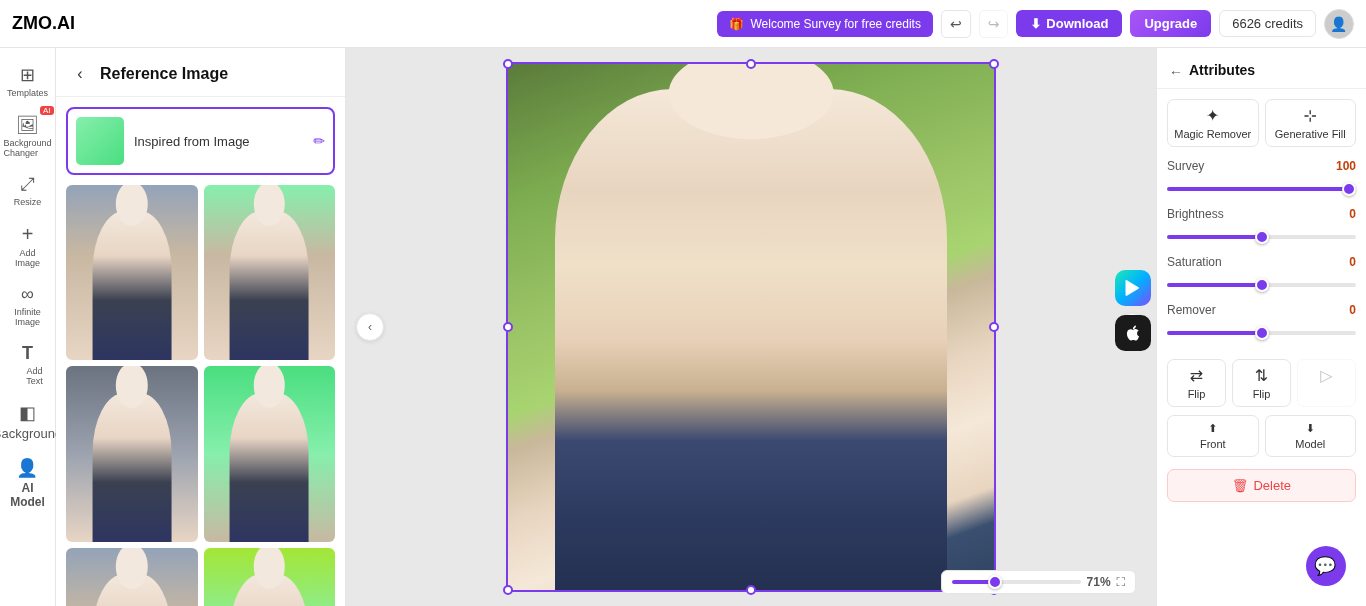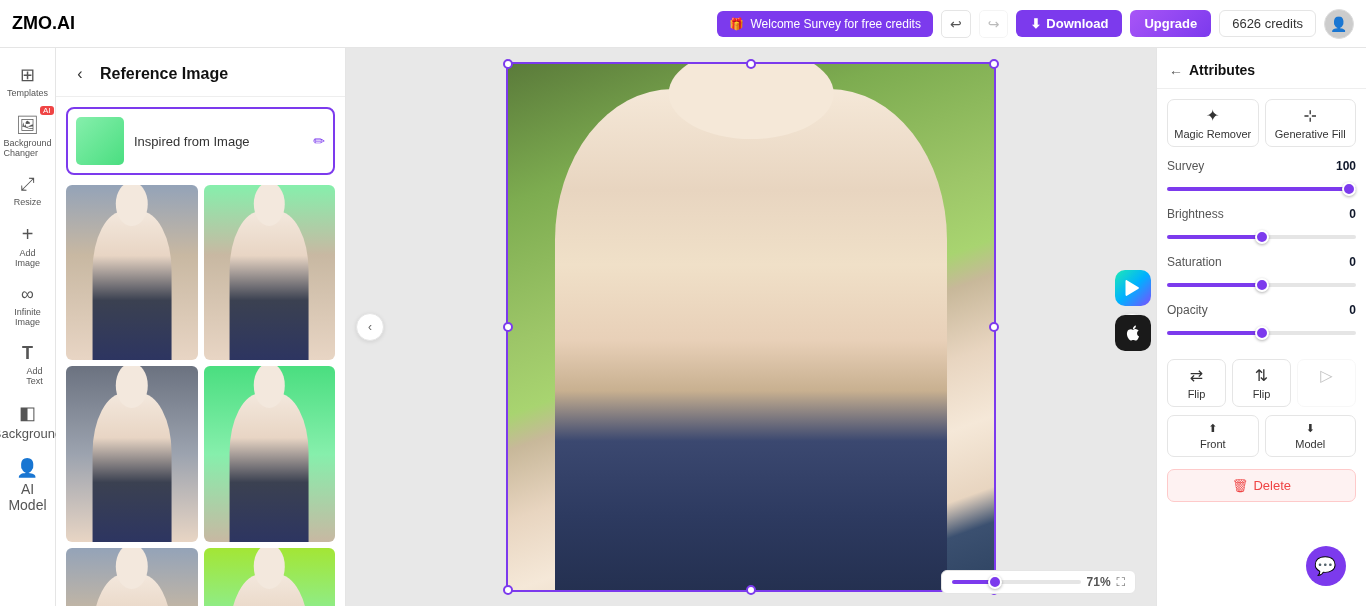--- a/index.html
+++ b/index.html
@@ -457,21 +457,21 @@
       justify-content: space-between;
       align-items: center;
       margin-bottom: 4px;
     }
     .attr-label {
       font-size: 12px;
       color: #555;
     }
     .attr-value {
       font-size: 12px;
-      color: #0f172a;
+      color: #c2410c;
       font-weight: 600;
     }
 
     .flip-row {
       display: flex;
       gap: 6px;
       padding: 4px 10px;
     }
     .flip-btn {
       flex: 1;
@@ -662,21 +662,21 @@
     <div class="sidebar-item">
       <span class="icon" style="font-size:18px;font-weight:bold;">T</span>
       <span style="font-size:9px;margin-left:14px;">Add Text</span>
     </div>
     <div class="sidebar-item">
       <span class="icon">◧</span>
       <span style="font-size:13px;">Background</span>
     </div>
     <div class="sidebar-item">
       <span class="icon">👤</span>
-      <span style="font-size:14px;">AI Model</span>
+      <span style="font-size:12px;font-weight:bold;">AI Model</span>
     </div>
   </div>
 
   <div class="panel">
     <div class="panel-header">
       <button class="panel-back-btn">‹</button>
       <span class="panel-title">Reference Image</span>
     </div>
     <div class="panel-content">
 
@@ -785,21 +785,21 @@
       <div class="attr-row">
         <div class="attr-label-row">
           <span class="attr-label">Saturation</span>
           <span class="attr-value">0</span>
         </div>
         <input type="range" id="saturation-slider" min="-100" max="100" value="0" style="width: 100%; accent-color: rgb(124, 58, 237); background: linear-gradient(to right, rgb(124, 58, 237) 0%, rgb(124, 58, 237) 50%, rgb(229, 229, 229) 50%);">
       </div>
 
       <div class="attr-row">
         <div class="attr-label-row">
-          <span class="attr-label">Opacity</span>
+          <span class="attr-label">Remover</span>
           <span class="attr-value">0</span>
         </div>
         <input type="range" id="contrast-slider" min="-100" max="100" value="0" style="width: 100%; accent-color: rgb(124, 58, 237); background: linear-gradient(to right, rgb(124, 58, 237) 0%, rgb(124, 58, 237) 50%, rgb(229, 229, 229) 50%);">
       </div>
     </div>
 
     <div class="flip-row">
       <button class="flip-btn">
         <span class="btn-icon">⇄</span>
         <span>Flip</span>

